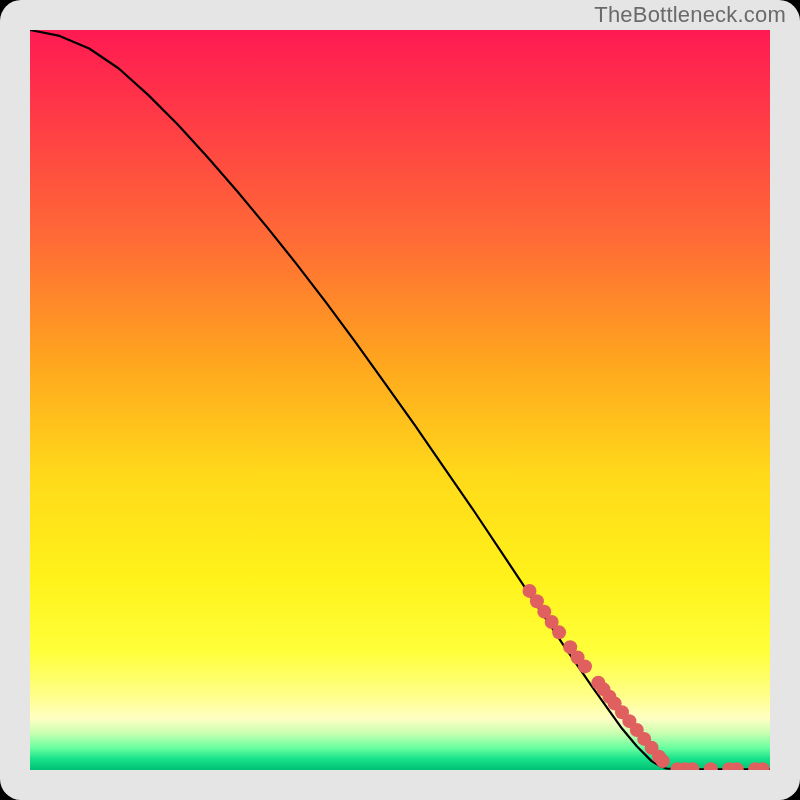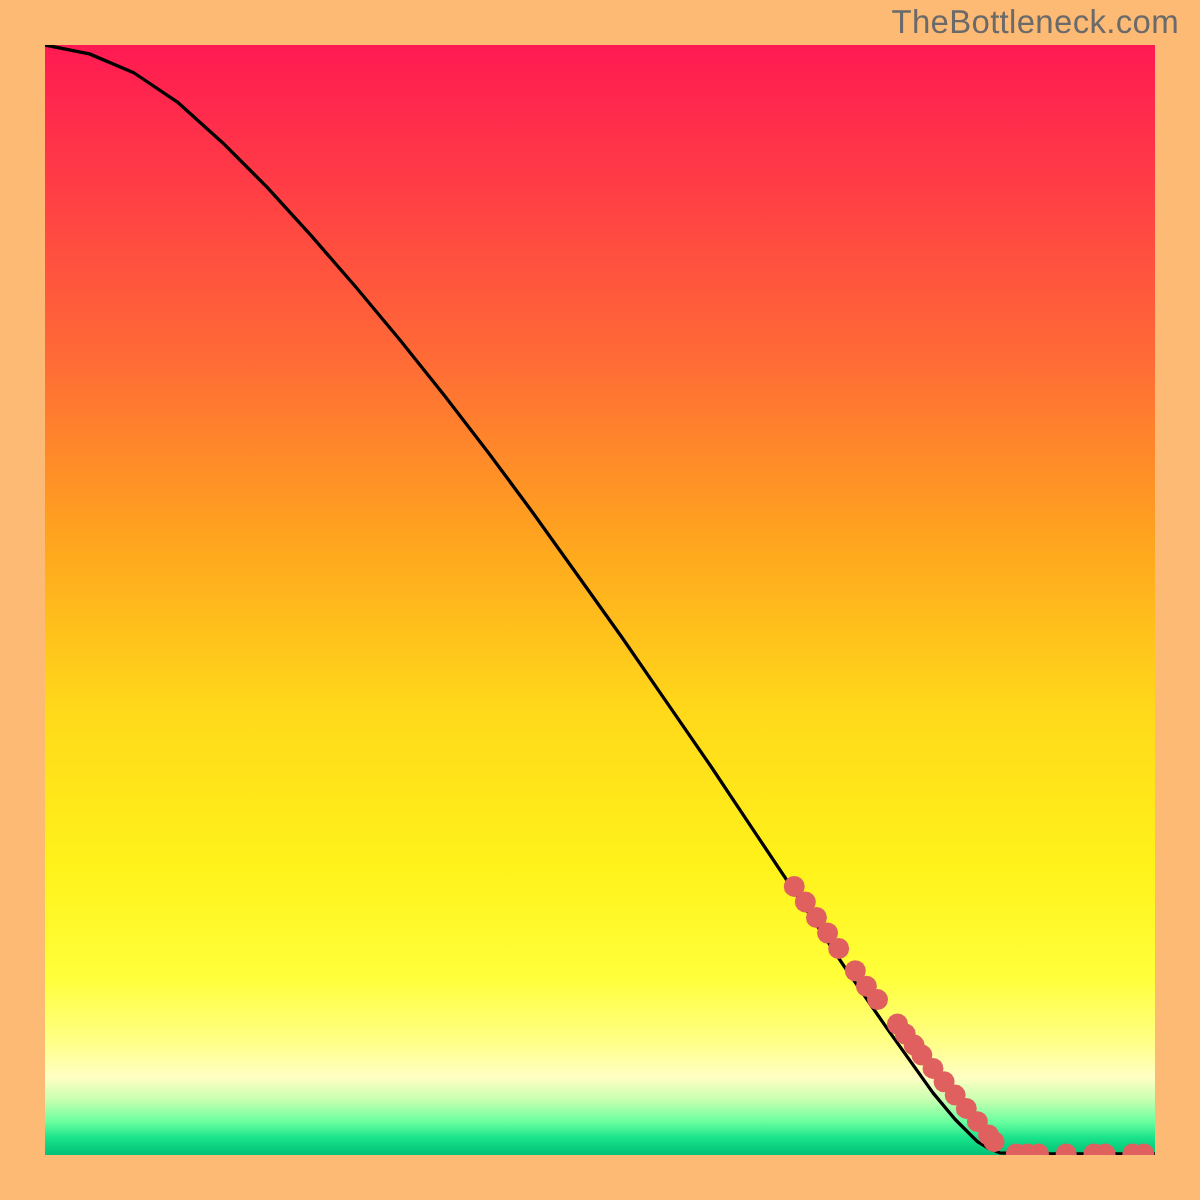--- a/index.html
+++ b/index.html
@@ -8,21 +8,22 @@
     width: 800px;
     height: 800px;
     background: #000;
     overflow: hidden;
     font-family: Arial, Helvetica, sans-serif;
   }
   .outer {
     position: relative;
     width: 800px;
     height: 800px;
-    background: #fdba74;
+    background: #e5e5e5;
+    border-radius: 21px;
   }
   .watermark {
     position: absolute;
     top: 2px;
     right: 14px;
     color: #6a6a6a;
     font-size: 22px;
     font-weight: 500;
     letter-spacing: 0.2px;
     z-index: 20;

